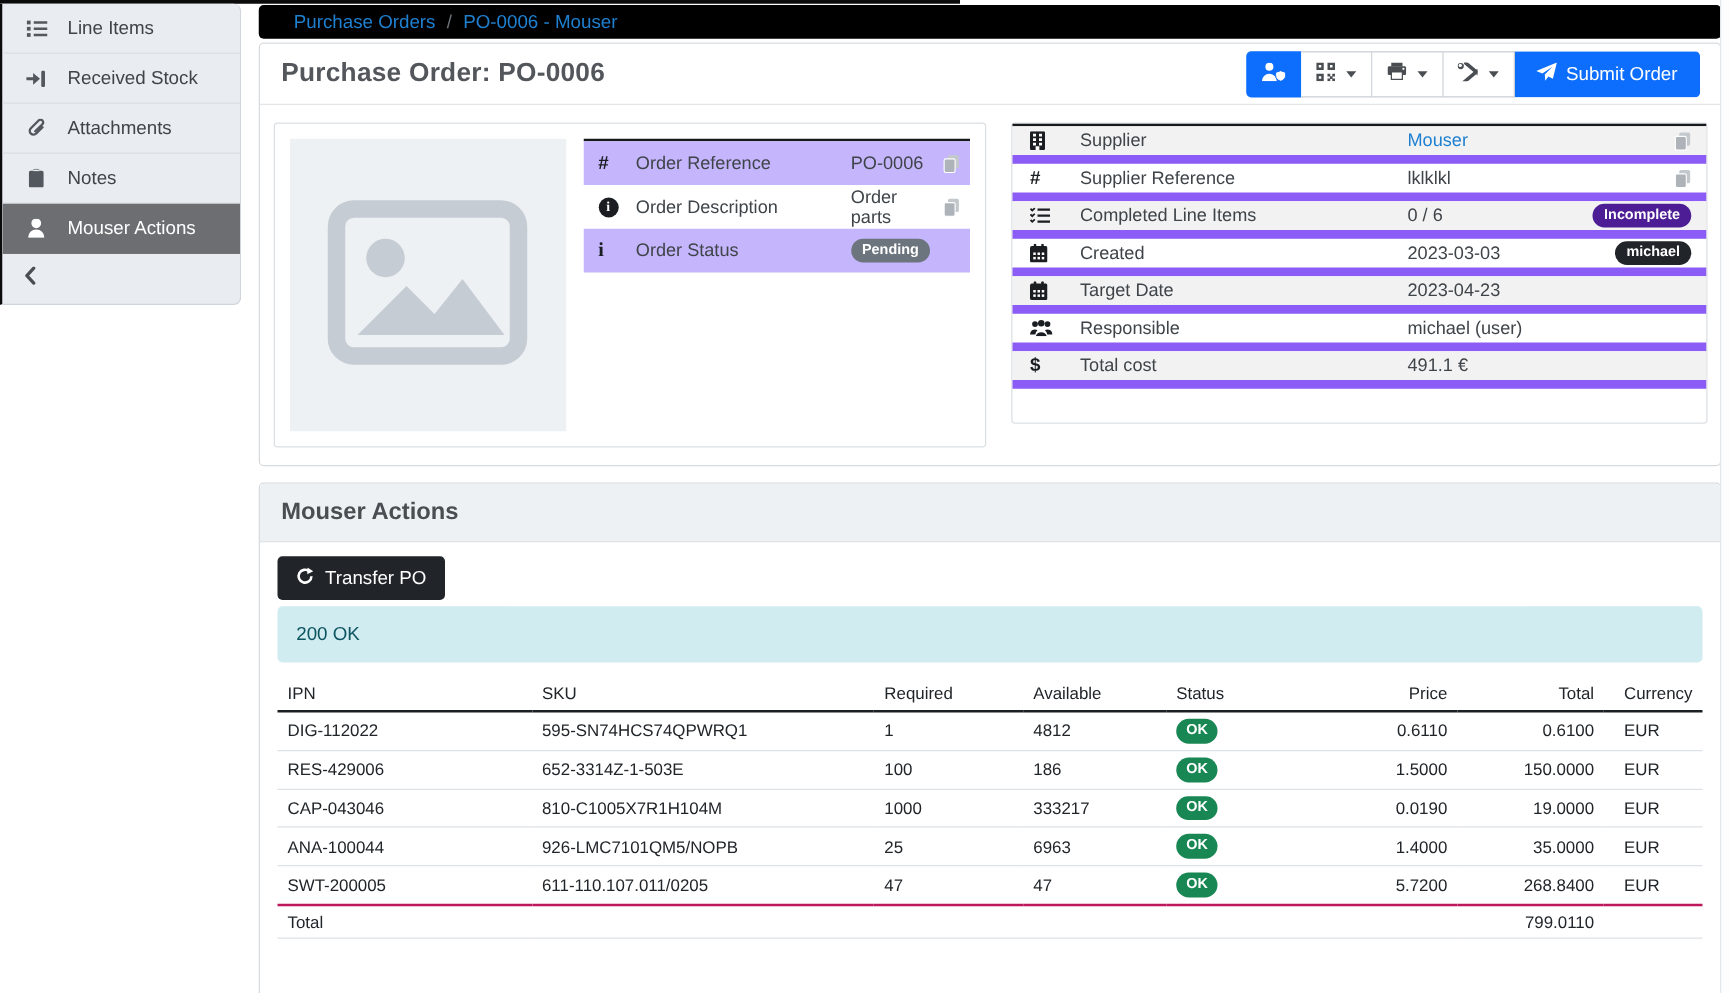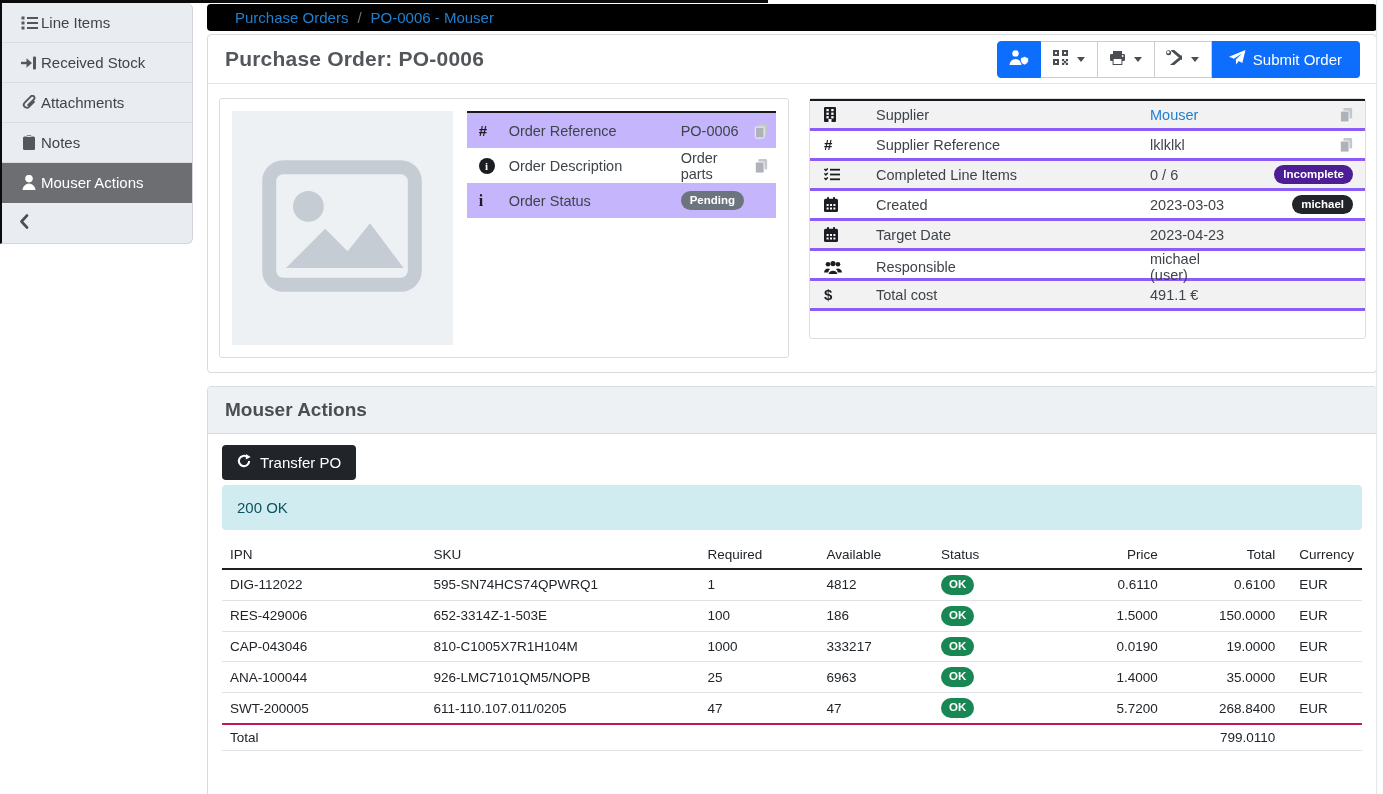--- a/index.html
+++ b/index.html
@@ -9,21 +9,21 @@
   .top-edge { position:absolute; left:0; top:0; width:768px; height:3px; background:#0b0b0c; }
   .scroll-track { position:absolute; right:0; top:0; width:7px; height:794px; background:#fdfdfd; border-left:1px solid #e4e7ea; }
 
   
   .sidebar { position:absolute; left:0; top:3px; width:193px; background:#e9edf1;
     border:1px solid #cfd5da; border-left:2px solid #0b0b0c; border-top:none;
     border-radius:0 6px 6px 0; overflow:hidden; }
   .side-item { height:40px; display:flex; align-items:center; padding-left:15px;
     border-bottom:1px solid #d9dee3; cursor:pointer; font-size:15px; color:#3f4449; }
   .side-item .ic { width:24px; display:flex; justify-content:center; color:#53585e; }
-  .side-item .lbl { }
+  .side-item .lbl { margin-left:13px; }
   .side-item.selected { background:#6d6e72; color:#fff; border-bottom:1px solid #6d6e72; }
   .side-item.selected .ic svg * { fill:#fff; stroke:#fff; }
   .side-collapse { height:40px; display:flex; align-items:center; padding-left:17px; cursor:pointer; }
 
   
   .main { position:absolute; left:207px; top:4px; width:1170px; }
   .breadcrumb { height:27px; background:#000000; border-radius:4px; display:flex;
     align-items:center; padding-left:28px; font-size:15px; gap:9px; }
   .breadcrumb a { color:#1f80d0; text-decoration:none; cursor:pointer; }
   .breadcrumb .sep { color:#6c757d; }
@@ -52,21 +52,21 @@
 
   .thumb { width:253px; height:234px; background:#eef1f4; display:flex; align-items:center; justify-content:center; }
 
   .mini-table { flex:1; border-top:2px solid #17191c; align-self:flex-start; }
   .mrow { display:grid; grid-template-columns:30px 172px 1fr 24px; align-items:center;
     height:35px; padding:0 8px 0 12px; font-size:14.5px; }
   .mrow.striped { background:#c4b5fd; }
 
   .dtable { border-top:2px solid #17191c; }
   .drow { display:grid; grid-template-columns:40px 262px 1fr 110px; align-items:center;
-    height:30px; padding:0 12px 0 14px; font-size:14.5px; border-bottom:3px solid #8b5cf6;gap:12px; }
+    height:30px; padding:0 12px 0 14px; font-size:14.5px; border-bottom:7px solid #8b5cf6; }
   .drow.striped { background:#f2f2f3; }
   .drow:last-child, .mrow:last-child { border-bottom:none; }
   .empty-row { height:27px; }
 
   .dicon { color:#1a1d21; display:flex; justify-content:flex-start; }
   .glyph-hash::after { content:"#"; font-size:15px; font-weight:700; color:#1a1d21; }
   .glyph-dollar::after { content:"$"; font-size:15px; font-weight:700; color:#1a1d21; }
   .glyph-i::after { content:"i"; font-size:16px; font-weight:700; color:#1a1d21; font-family:"Liberation Serif",serif; }
   .circle-i { width:16px; height:16px; border-radius:50%; background:#1a1d21; color:#fff;
     font-size:11px; font-weight:700; display:flex; align-items:center; justify-content:center; }

